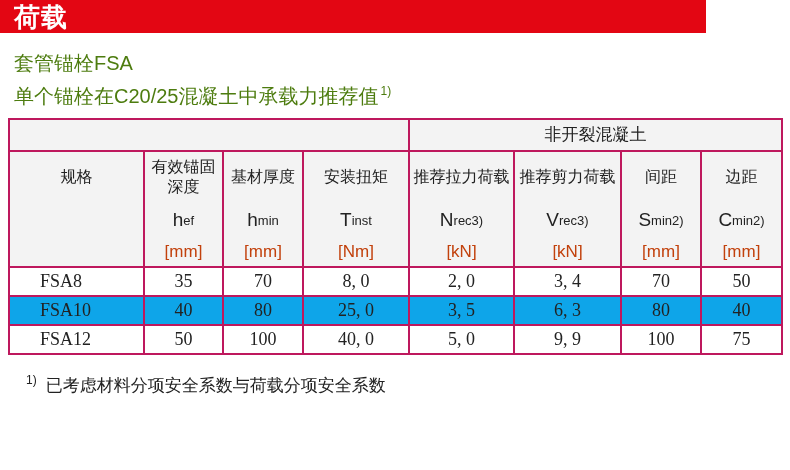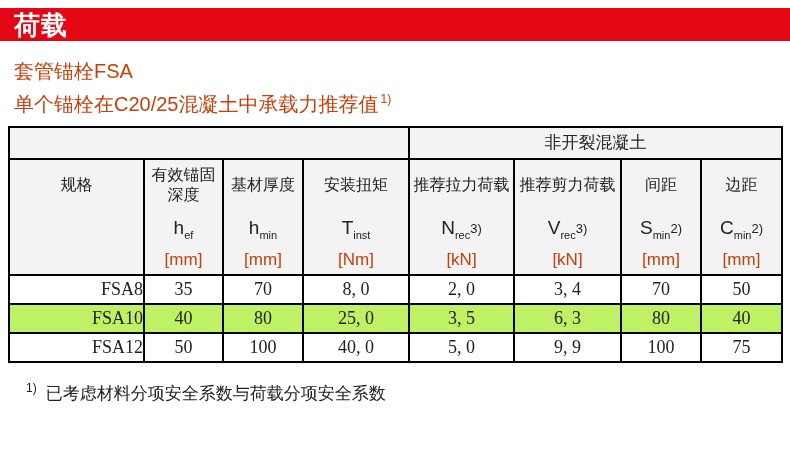--- a/index.html
+++ b/index.html
@@ -4,86 +4,86 @@
 <style>
   * { margin: 0; padding: 0; box-sizing: border-box; }
   html, body {
     width: 790px; height: 470px;
     background: #ffffff;
     font-family: "Liberation Sans", sans-serif;
     color: #1c1c1c;
     overflow: hidden;
   }
   .red-bar {
-    margin-top: 8px;
-    width: 790px; height: 33px;
+    margin-top: 0;
+    width: 706px; height: 33px;
     background: #e30613;
     display: flex; align-items: center;
     padding-left: 14px;
   }
   .red-bar .bar-title {
     color: #ffffff;
     font-size: 26px;
     font-weight: bold;
     letter-spacing: 1px;
     line-height: 1;
   }
   .subtitle-block { margin: 16px 0 0 14px; }
   .subtitle {
     font-size: 20px;
-    color: #c2410c;
+    color: #4d7c0f;
     line-height: 28px;
   }
   .subtitle sup {
     font-size: 12px;
     vertical-align: super;
     margin-left: 2px;
   }
   table.load-table {
     margin: 8px 0 0 8px;
     border-collapse: collapse;
     table-layout: fixed;
     width: 773px;
   }
   table.load-table th, table.load-table td {
-    border: 2px solid #000000;
+    border: 2px solid #be185d;
     font-weight: normal;
     text-align: center;
     vertical-align: middle;
   }
   .grp-row td { height: 32px; background: #f3f3f3; font-size: 17px; color: #222; }
   .hdr-row th { background: #f3f3f3; padding: 0; }
   .hwrap { height: 114px; display: flex; flex-direction: column; align-items: stretch; }
   .hname {
     flex: 0 0 50px;
     display: flex; align-items: center; justify-content: center;
     font-size: 16px; line-height: 20px; color: #222;
     padding: 0 2px;
   }
   .hsym {
     flex: 0 0 36px;
     display: flex; align-items: center; justify-content: center;
     font-size: 19px; color: #222;
   }
-  .hsym .sub { font-size: 11px; position: relative; top: 7px; }
+  .hsym .sub { font-size: 13px; position: relative; top: 1px; }
   .hsym .mk  { font-size: 13px; position: relative; top: 1px; }
   .hunit {
     flex: 0 0 28px;
     display: flex; align-items: center; justify-content: center;
     font-size: 17px; color: #c2410c;
   }
   .data-row td {
     height: 29px;
     font-family: "Liberation Serif", serif;
     font-size: 18px;
     color: #222;
     background: #ffffff;
   }
-  .data-row td.spec-cell { text-align: right; padding-left: 30px; font-family: Liberation Serif, serif; }
-  .data-row.shaded td { background: #bef264; }
+  .data-row td.spec-cell { text-align: left; padding-left: 30px; font-family: Liberation Serif, serif; }
+  .data-row.shaded td { background: #0ea5e9; }
   .footnotes { margin: 14px 0 0 26px; }
   .footnote { font-size: 17px; line-height: 22px; margin-bottom: 7px; color: #222; }
   .footnote sup {
     font-size: 12px;
     vertical-align: super;
     margin-right: 9px;
   }
 </style>
 </head>
 <body>

